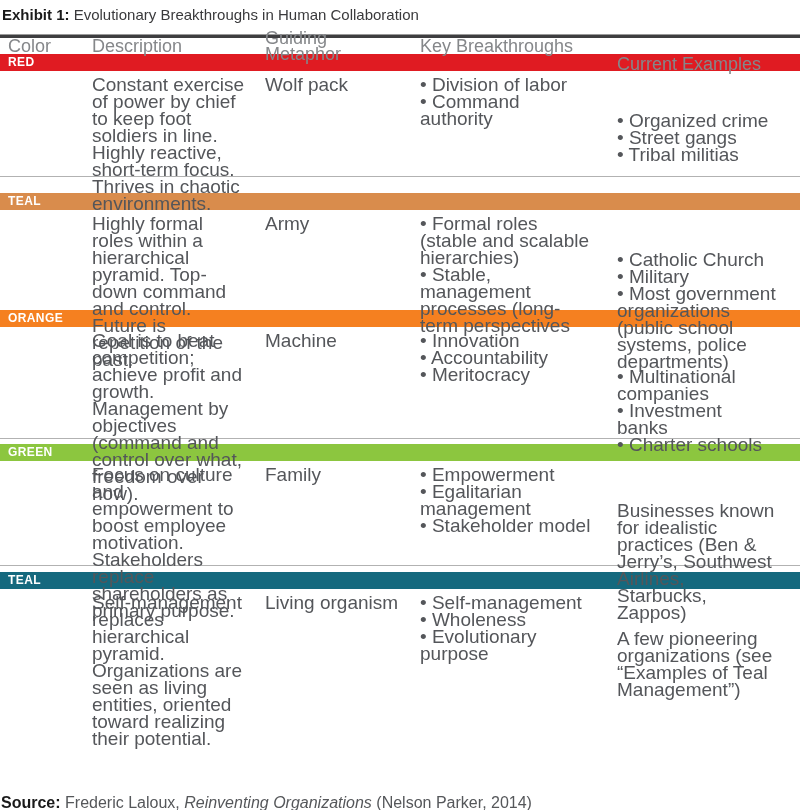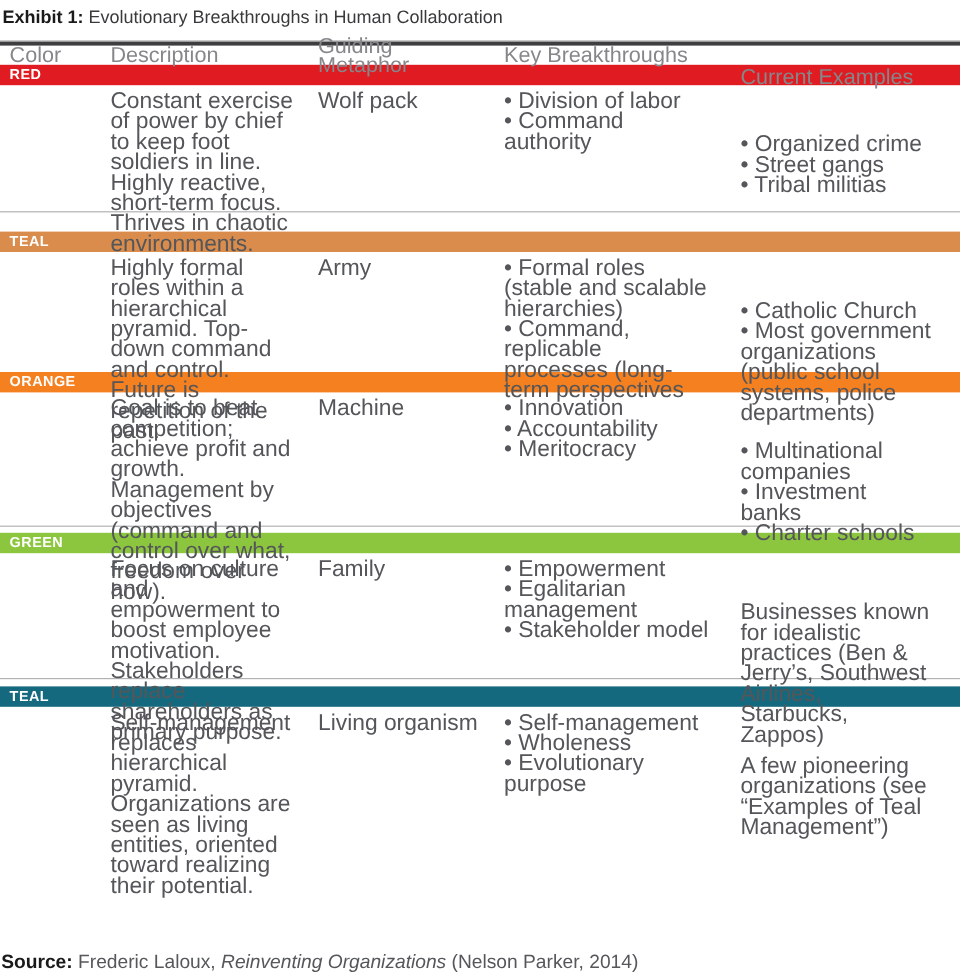--- a/index.html
+++ b/index.html
@@ -85,24 +85,25 @@
   <div>
     <div class="band" style="background: rgb(217, 140, 76);">
       <span>TEAL</span>
     </div>
     <div class="content c-amber">
       <div class="col-color"></div>
       <div class="col-desc">Highly formal roles within a hierarchical pyramid. Top-down command and control. Future is repetition of the past.</div>
       <div class="col-meta">Army</div>
       <div class="col-break">
           <div class="li">• Formal roles (stable and scalable hierarchies)</div>
-          <div class="li">• Command, replicable processes (long-term perspectives</div>
+          <div class="li">• Stable, management processes (long-term perspectives</div>
         </div>
       <div class="col-ex">
           <div class="li">• Catholic Church</div>
+          <div class="li">• Military</div>
           <div class="li">• Most government organizations (public school systems, police departments)</div>
         </div>
     </div>
   </div>
 
   <div>
     <div class="band" style="background: rgb(245, 128, 32);">
       <span>ORANGE</span>
     </div>
     <div class="content c-orange">

